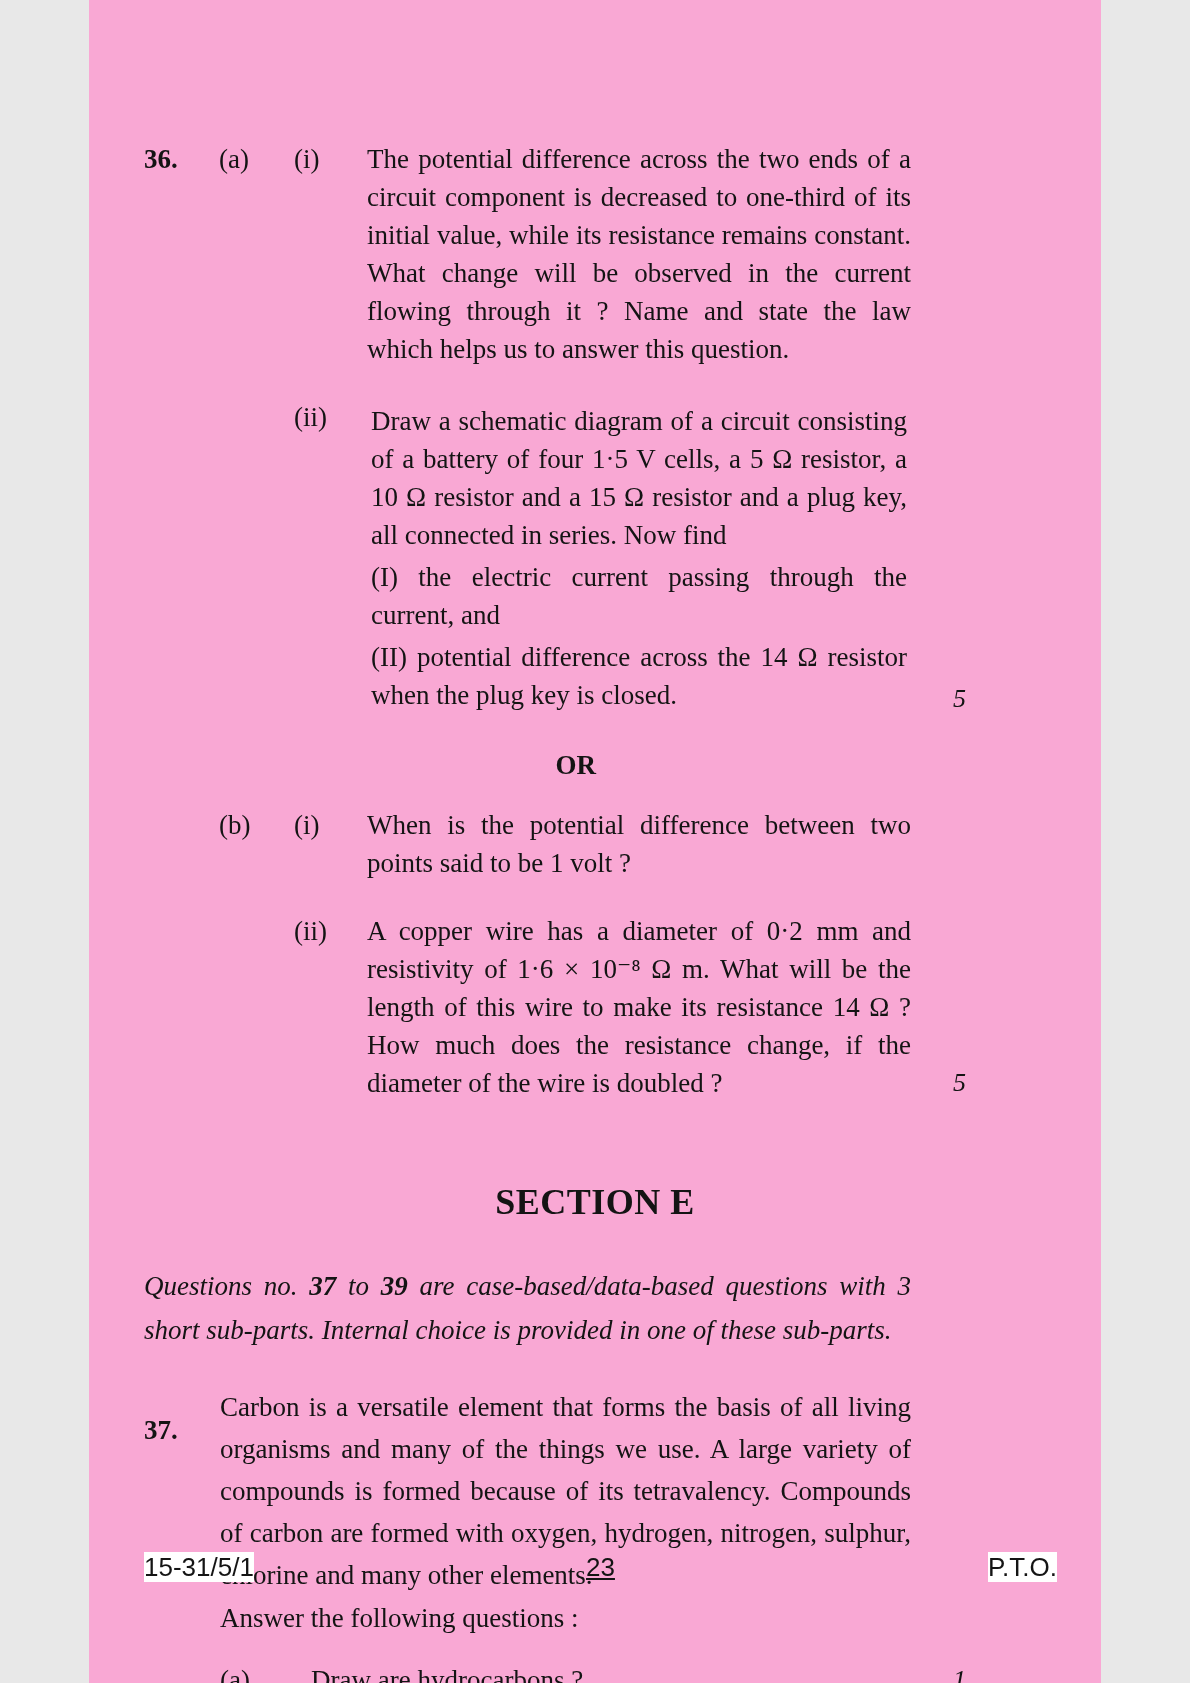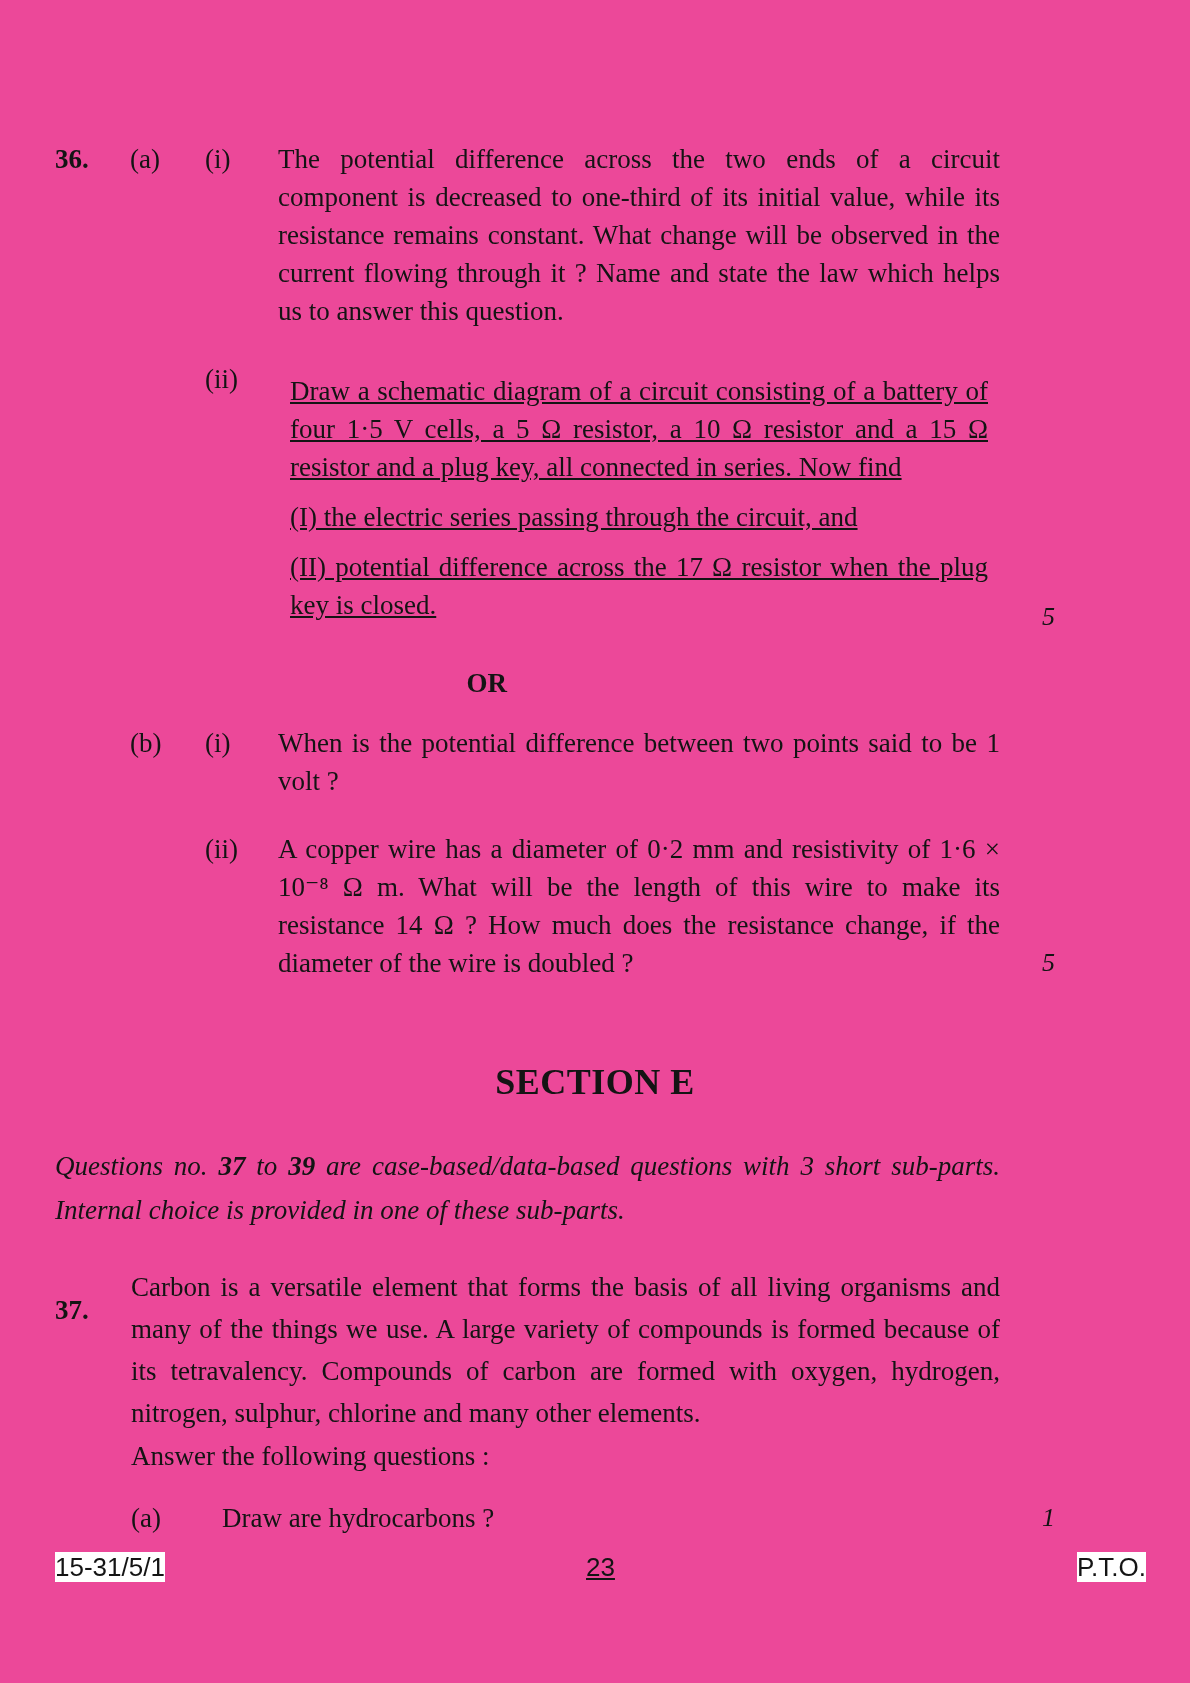--- a/index.html
+++ b/index.html
@@ -1,21 +1,21 @@
 <!DOCTYPE html>
 <html><head>
 <meta charset="utf-8">
 <style>
   html, body { margin: 0; padding: 0; background: #e8e8e8; }
   .page {
     position: relative;
-    width: 1190px;
+    width: 1012px;
     height: 1683px;
     margin: 0 auto;
-    background: #ec4899;
+    background: #f9a8d4;
     color: #141414;
     font-family: "Liberation Serif", "DejaVu Serif", serif;
     font-size: 27px;
     overflow: hidden;
   }
   .content { padding-top: 140px; }
 
   .qrow {
     position: relative;
     display: flex;
@@ -28,21 +28,21 @@
   .num     { width: 75px; }
   .sub     { width: 75px; }
   .subsub  { width: 73px; }
   .bold    { font-weight: bold; }
   .qtext {
     flex: 1 1 auto;
     margin-right: 55px;
     text-align: justify;
     text-align-last: left;
   }
-  .qtext p { margin: 12px; text-decoration: underline; }
+  .qtext p { margin: 4px; }
 
   .marks {
     position: absolute;
     right: 0;
     bottom: 0;
     line-height: 38px;
     font-style: italic;
     font-size: 26px;
   }
 
@@ -112,22 +112,22 @@
       <span class="col subsub">(i)</span>
       <div class="qtext">The potential difference across the two ends of a circuit component is decreased to one-third of its initial value, while its resistance remains constant. What change will be observed in the current flowing through it ? Name and state the law which helps us to answer this question.</div>
     </div>
 
     <div class="qrow mt-aii">
       <span class="col num"></span>
       <span class="col sub"></span>
       <span class="col subsub">(ii)</span>
       <div class="qtext">
         <p>Draw a schematic diagram of a circuit consisting of a battery of four 1·5 V cells, a 5 Ω resistor, a 10 Ω resistor and a 15 Ω resistor and a plug key, all connected in series. Now find</p>
-        <p>(I) the electric series passing through the circuit, and</p>
-        <p>(II) potential difference across the 17 Ω resistor when the plug key is closed.</p>
+        <p>(I) the electric current passing through the current, and</p>
+        <p>(II) potential difference across the 14 Ω resistor when the plug key is closed.</p>
       </div>
       <span class="marks">5</span>
     </div>
 
     <div class="or-line">OR</div>
 
     <div class="qrow mt-bi">
       <span class="col num"></span>
       <span class="col sub">(b)</span>
       <span class="col subsub">(i)</span>

